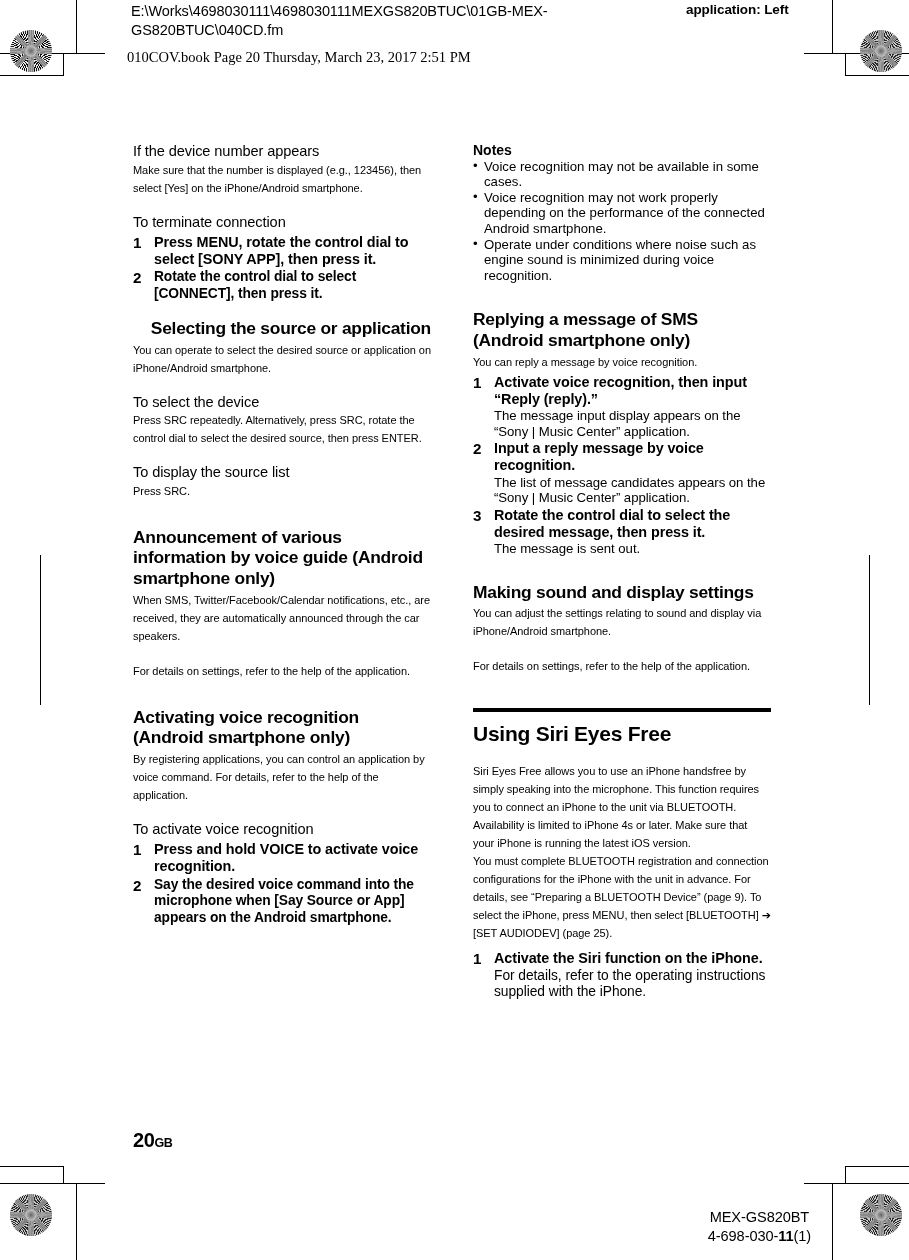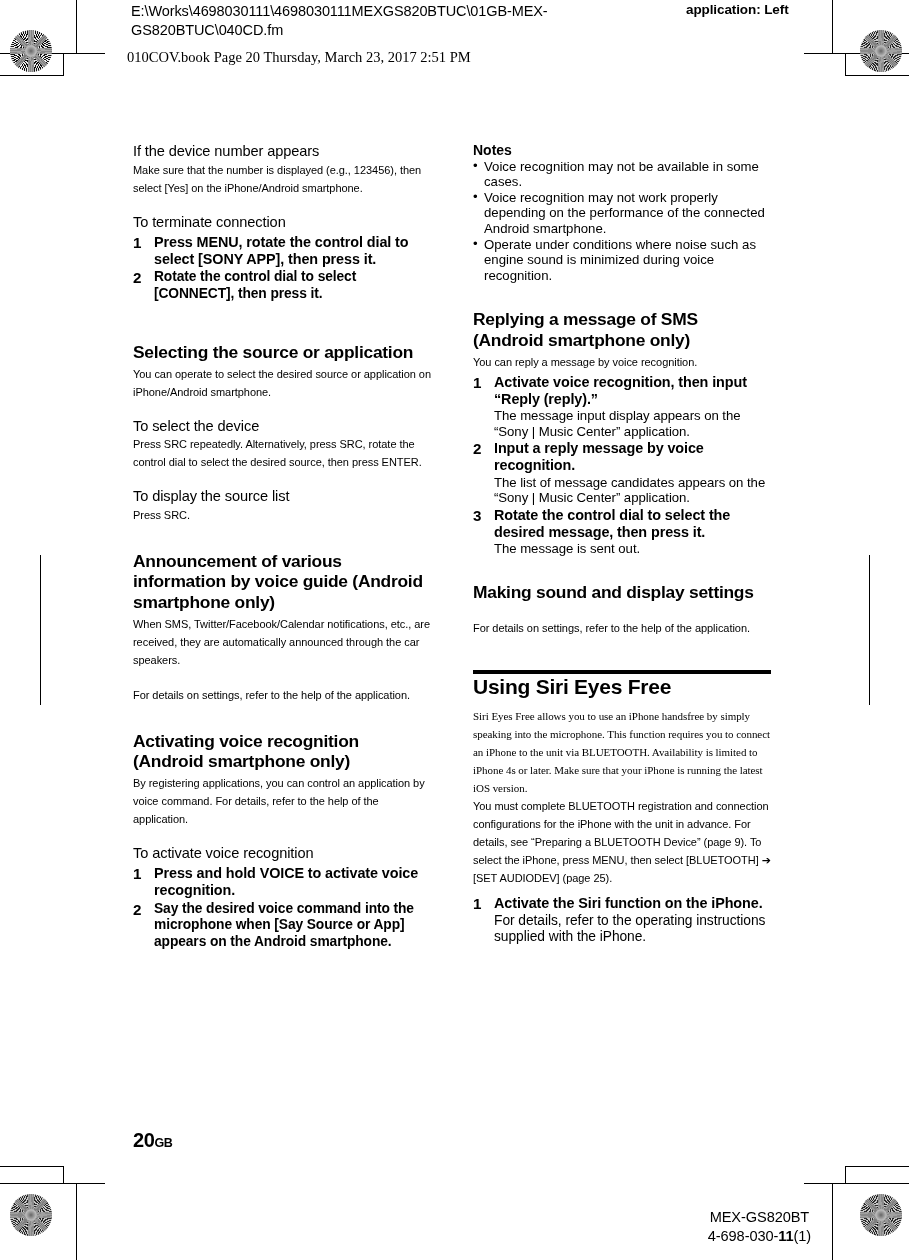--- a/index.html
+++ b/index.html
@@ -114,20 +114,21 @@
 
   h2.sect {
     font-size: 17.4px;
     line-height: 20.6px;
     font-weight: 700;
     margin: 0 0 2px 0;
     letter-spacing: -0.25px;
   }
   h2.sect.toprule {
     border-top: 4px solid #000;
+    padding-top: 9px;
     margin-top: 22px;
   }
   h3.sub {
     font-size: 14.6px;
     line-height: 17.5px;
     font-weight: 400;
     margin: 0;
     letter-spacing: -0.1px;
   }
   h3.sub.spaced { margin-top: 17px; }
@@ -289,21 +290,21 @@
       <li>
         <span class="num">1</span>
         <span class="lead big">Press MENU, rotate the control dial to select [SONY APP], then press it.</span>
       </li>
       <li>
         <span class="num">2</span>
         <span class="lead">Rotate the control dial to select [CONNECT], then press it.</span>
       </li>
     </ol>
 
-    <h2 class="sect" style="margin-top:40px;">Selecting the source or application</h2>
+    <h2 class="sect" style="margin-top:16px;text-align:right;">Selecting the source or application</h2>
     <p class="body tight">You can operate to select the desired source or application on iPhone/Android smartphone.</p>
 
     <h3 class="sub spaced">To select the device</h3>
     <p class="body">Press SRC repeatedly. Alternatively, press SRC, rotate the control dial to select the desired source, then press ENTER.</p>
 
     <h3 class="sub spaced">To display the source list</h3>
     <p class="body">Press SRC.</p>
 
     <h2 class="sect" style="margin-top:27px;">Announcement of various information by voice guide (Android smartphone only)</h2>
     <p class="body tight">When SMS, Twitter/Facebook/Calendar notifications, etc., are received, they are automatically announced through the car speakers.</p>
@@ -358,24 +359,25 @@
         <span class="detail">The list of message candidates appears on the “Sony | Music Center” application.</span>
       </li>
       <li>
         <span class="num">3</span>
         <span class="lead big">Rotate the control dial to select the desired message, then press it.</span>
         <span class="detail">The message is sent out.</span>
       </li>
     </ol>
 
     <h2 class="sect" style="margin-top:25px;">Making sound and display settings</h2>
+    <p class="body tight">You can adjust the settings relating to sound and display via iPhone/Android smartphone.</p>
     <p class="body gap">For details on settings, refer to the help of the application.</p>
 
     <h2 class="sect toprule" style="font-size:21px; line-height:25px; margin-top:33px;">Using Siri Eyes Free</h2>
-    <p class="body tight" style="margin-top:8px;font-family:Liberation Serif, serif;">Siri Eyes Free allows you to use an iPhone handsfree by simply speaking into the microphone. This function requires you to connect an iPhone to the unit via BLUETOOTH. Availability is limited to iPhone 4s or later. Make sure that your iPhone is running the latest iOS version.</p>
+    <p class="body tight" style="margin-top:16px;">Siri Eyes Free allows you to use an iPhone handsfree by simply speaking into the microphone. This function requires you to connect an iPhone to the unit via BLUETOOTH. Availability is limited to iPhone 4s or later. Make sure that your iPhone is running the latest iOS version.</p>
     <p class="body">You must complete BLUETOOTH registration and connection configurations for the iPhone with the unit in advance. For details, see “Preparing a BLUETOOTH Device” (page 9). To select the iPhone, press MENU, then select [BLUETOOTH] ➔ [SET AUDIODEV] (page 25).</p>
 
     <ol class="steps" style="margin-top:8px;">
       <li>
         <span class="num">1</span>
         <span class="lead big">Activate the Siri function on the iPhone.</span>
         <span class="detail" style="font-size:13.8px; line-height:16.4px;">For details, refer to the operating instructions supplied with the iPhone.</span>
       </li>
     </ol>
   </div>

